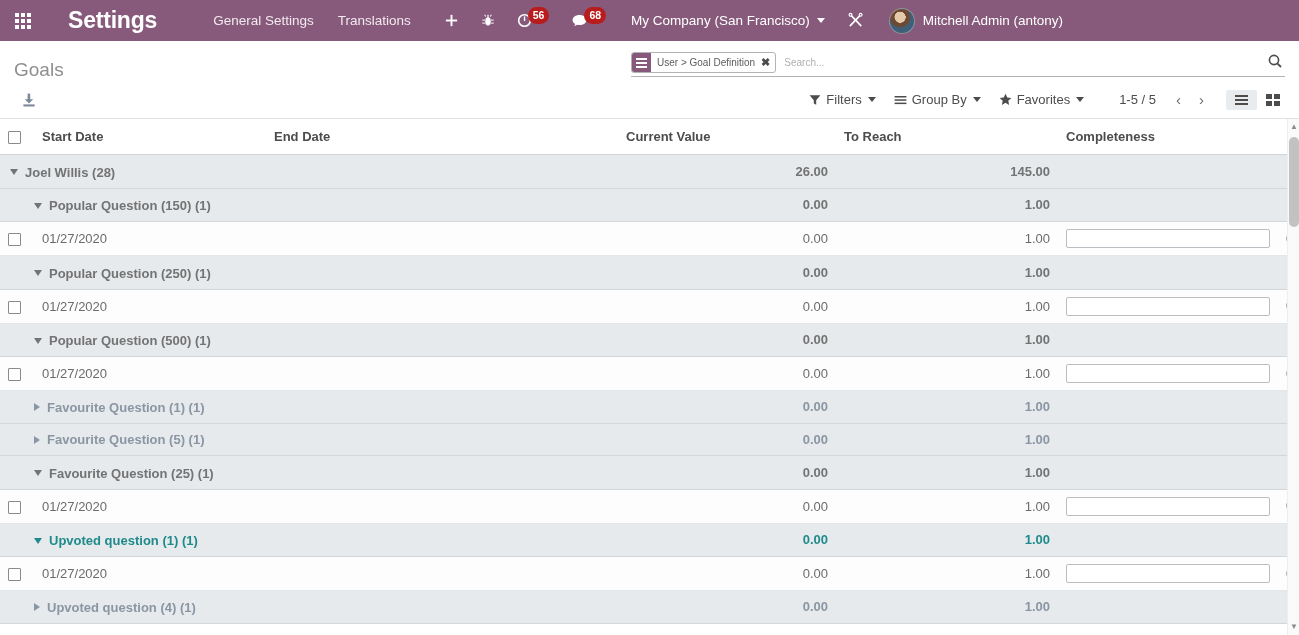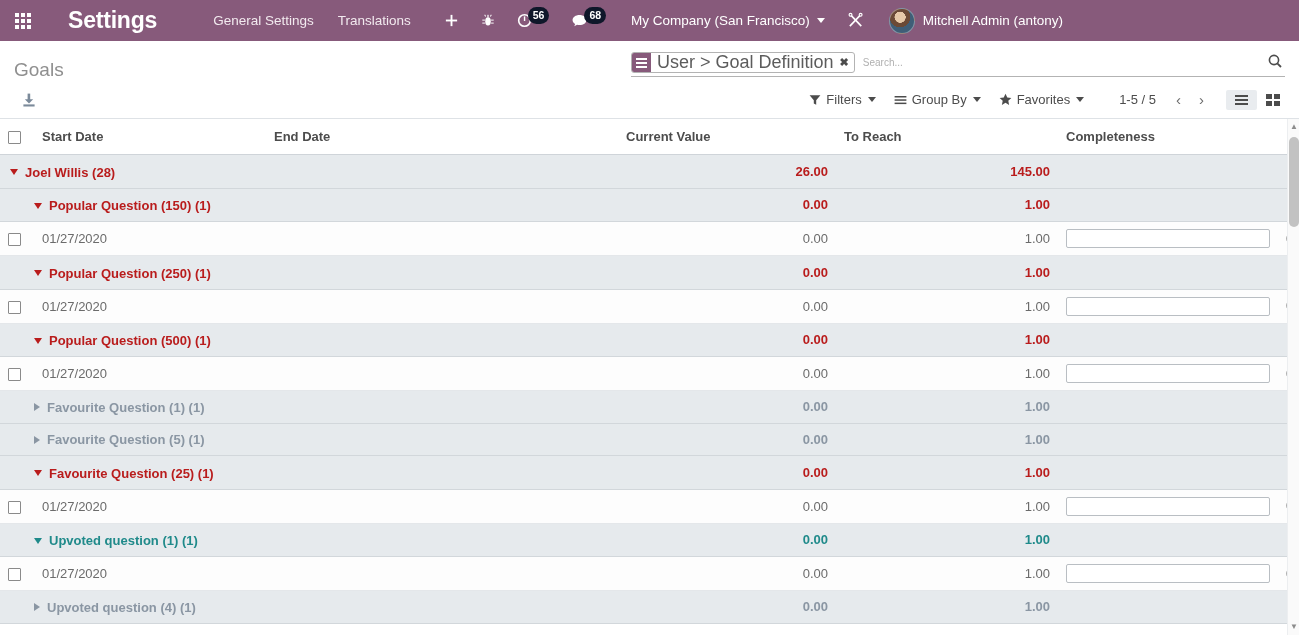--- a/index.html
+++ b/index.html
@@ -55,21 +55,21 @@
     padding: 0 11px;
     height: 41px;
     display: flex;
     align-items: center;
     cursor: pointer;
     font-size: 15px;
     color: #ffffff;
   }
   .badge {
     display: inline-block;
-    background: #0f172a;
+    background: #b91c1c;
     color: #fff;
     border-radius: 10px;
     font-size: 10.5px;
     font-weight: bold;
     line-height: 1;
     padding: 3px 5px 3px 5px;
     min-width: 19px;
     text-align: left;
     margin-left: -4px;
     position: relative;
@@ -147,21 +147,21 @@
     color: #fff;
     display: flex; align-items: center; justify-content: center;
     width: 19px;
     font-size: 10px;
   }
   .hamburger { display: flex; flex-direction: column; gap: 2px; }
   .hamburger i { display: block; width: 11px; height: 2px; background: #fff; }
   .facet-label {
     display: flex; align-items: center;
     padding: 0 4px 0 6px;
-    font-size: 18px;
+    font-size: 10px;
     color: #5c5c5c;
   }
   .facet-x {
     display: flex; align-items: center;
     padding: 0 5px 0 2px;
     font-size: 11px;
     color: #4c4c4c;
     font-weight: bold;
   }
   .search-input {
@@ -269,21 +269,21 @@
   .col-start { width: 232px; }
   .col-end { width: 352px; }
   .col-cur { width: 218px; text-align: right; }
   .col-reach { width: 222px; text-align: right; }
   .col-comp { width: 229px; text-align: right; }
   th.col-cur, th.col-reach, th.col-comp { text-align: right; }
 
   tr.grp > td {
     background: #e6eaed;
     font-weight: bold;
-    color: #b91c1c;
+    color: #737373;
     border-bottom: 1px solid #d2d7db;
     padding-top: 8px; padding-bottom: 8px;
   }
   tr.grp.collapsed > td { font-weight: bold; color: #8a96a3; }
   tr.grp.teal > td { color: #1f8a8a; }
   tr.grp.lvl1 .grp-label { padding-left: 2px; }
   tr.grp.lvl2 .grp-label { padding-left: 26px; }
 
   .grp-label { display: inline-flex; align-items: center; gap: 7px; }
   .tri-down {

